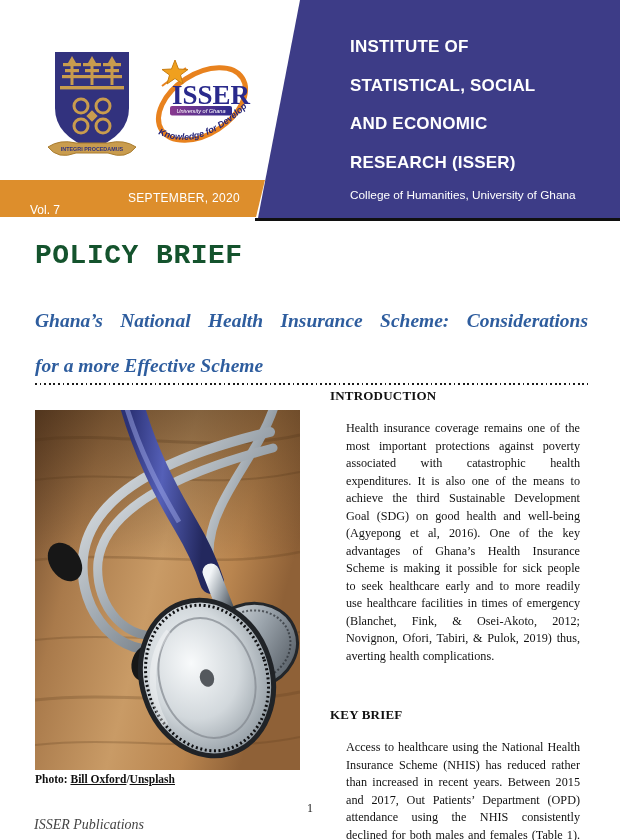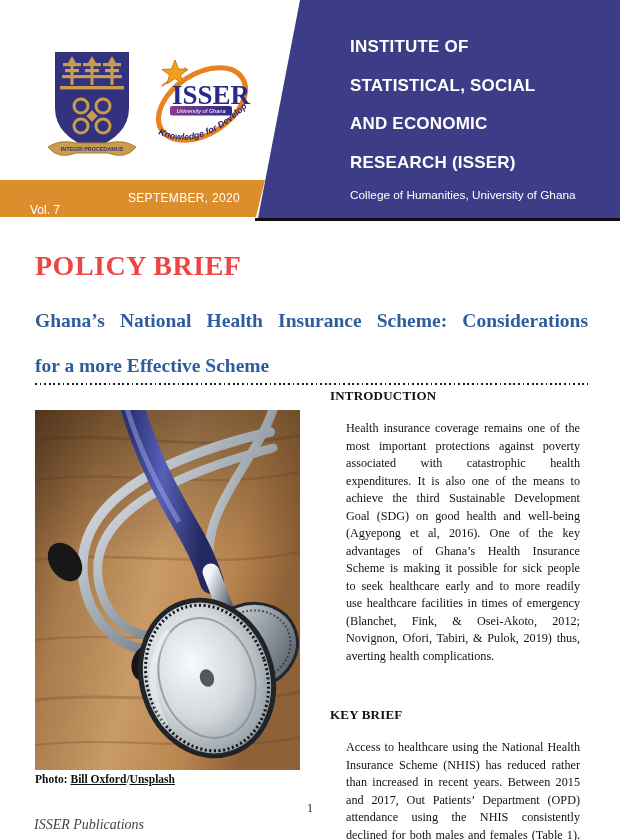--- a/index.html
+++ b/index.html
@@ -17,23 +17,23 @@
 
   .orange-bar{position:absolute;left:0;top:180px;width:280px;height:37px;background:#dd8e2c;
               clip-path:polygon(0 0,265px 0,256px 100%,0 100%);
               font-family:"Liberation Sans",sans-serif;color:#fff;font-size:12px;}
   .vol{position:absolute;left:30px;top:11px;margin-top:12px;}
   .issue-date{position:absolute;left:128px;top:11px;letter-spacing:.3px;}
 
   .logos{position:absolute;left:0;top:0;}
 
   
-  .kicker{position:absolute;left:35px;top:250px;font-size:28px;font-weight:bold;letter-spacing:.5px;color:#ef4444;}
+  .kicker{position:absolute;left:35px;top:240px;font-size:28px;font-weight:bold;letter-spacing:.5px;color:#14532d;font-family:Liberation Mono, monospace;}
   .doc-title{position:absolute;left:35px;top:298px;width:553px;font-size:19.5px;font-weight:bold;
-             color:#2e5d9e;line-height:45px;}
+             color:#2e5d9e;line-height:45px;font-style:italic;}
   .title-l1{text-align:justify;text-align-last:justify;}
   .title-l2{text-align:left;}
   .dotted-rule{position:absolute;left:35px;top:383px;width:553px;height:2.4px;
                background:repeating-linear-gradient(90deg,#1b1b1b 0 1.8px,transparent 1.8px 4.6px);}
 
   
   .photo-wrap{position:absolute;left:35px;top:410px;width:265px;height:360px;}
   .photo-caption{position:absolute;left:35px;top:773px;width:265px;text-align:left;
                  font-size:11.5px;font-weight:600;color:#101010;}
   .photo-caption a{color:#101010;text-decoration:underline;}

